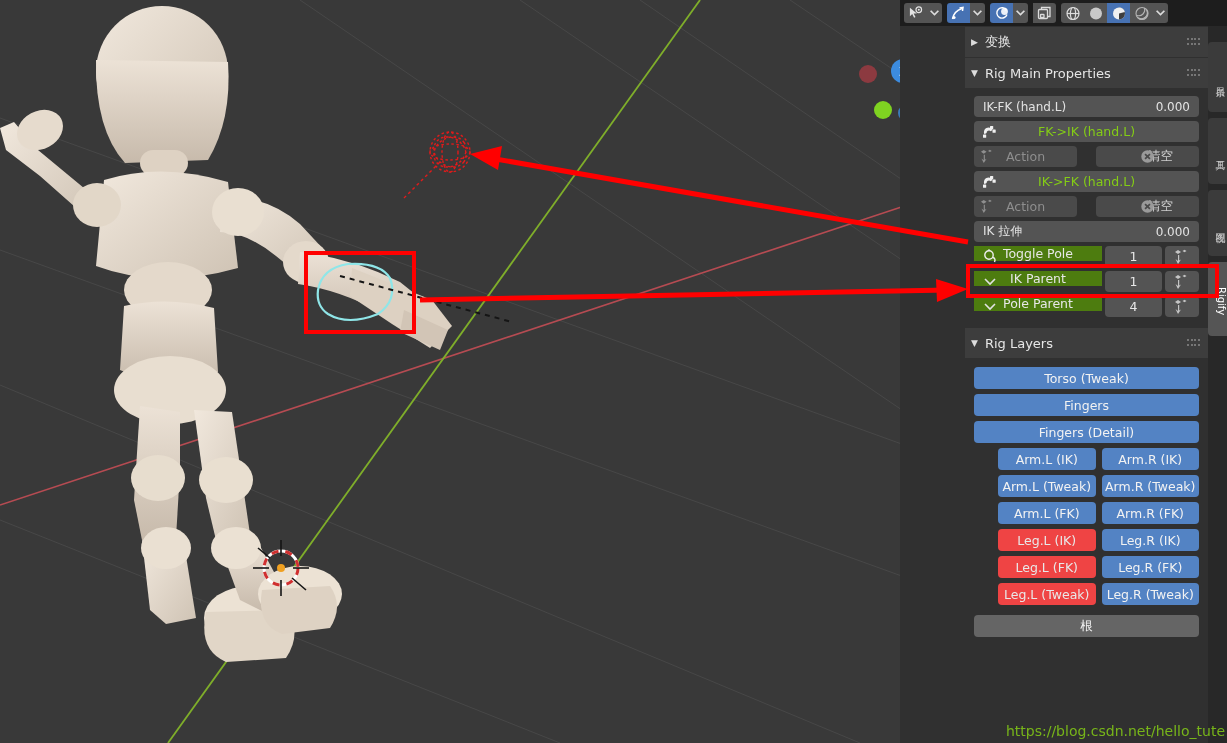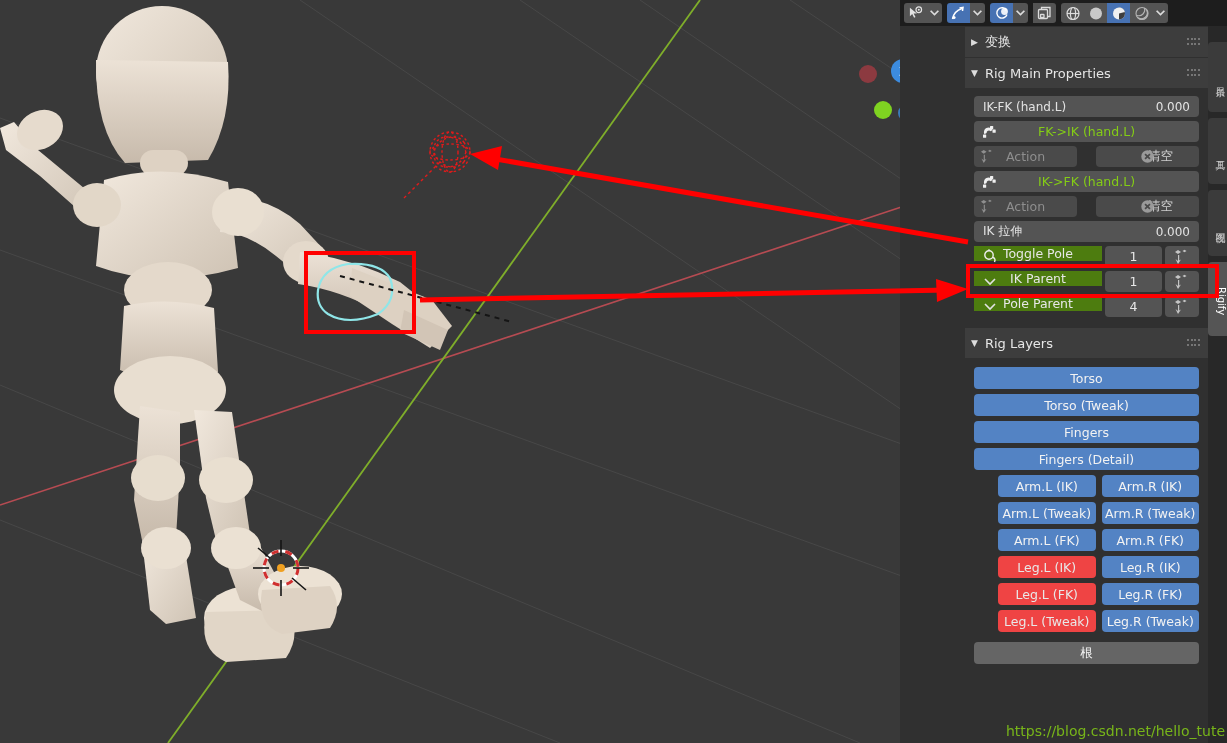--- a/index.html
+++ b/index.html
@@ -609,21 +609,20 @@
             <i></i>
             <i></i>
             <i></i>
             <i></i>
             <i></i>
             <i></i>
           </span>
       </div>
 
       <div class="panel-body" style="padding-top:9px;">
-        <div class="lay-full">Torso</div>
         <div class="lay-full">Torso (Tweak)</div>
         <div class="lay-full">Fingers</div>
         <div class="lay-full">Fingers (Detail)</div>
 
         <div class="lay-grid">
           <div class="lay-half">Arm.L (IK)</div>
           <div class="lay-half">Arm.R (IK)</div>
         </div>
         <div class="lay-grid">
           <div class="lay-half">Arm.L (Tweak)</div>

